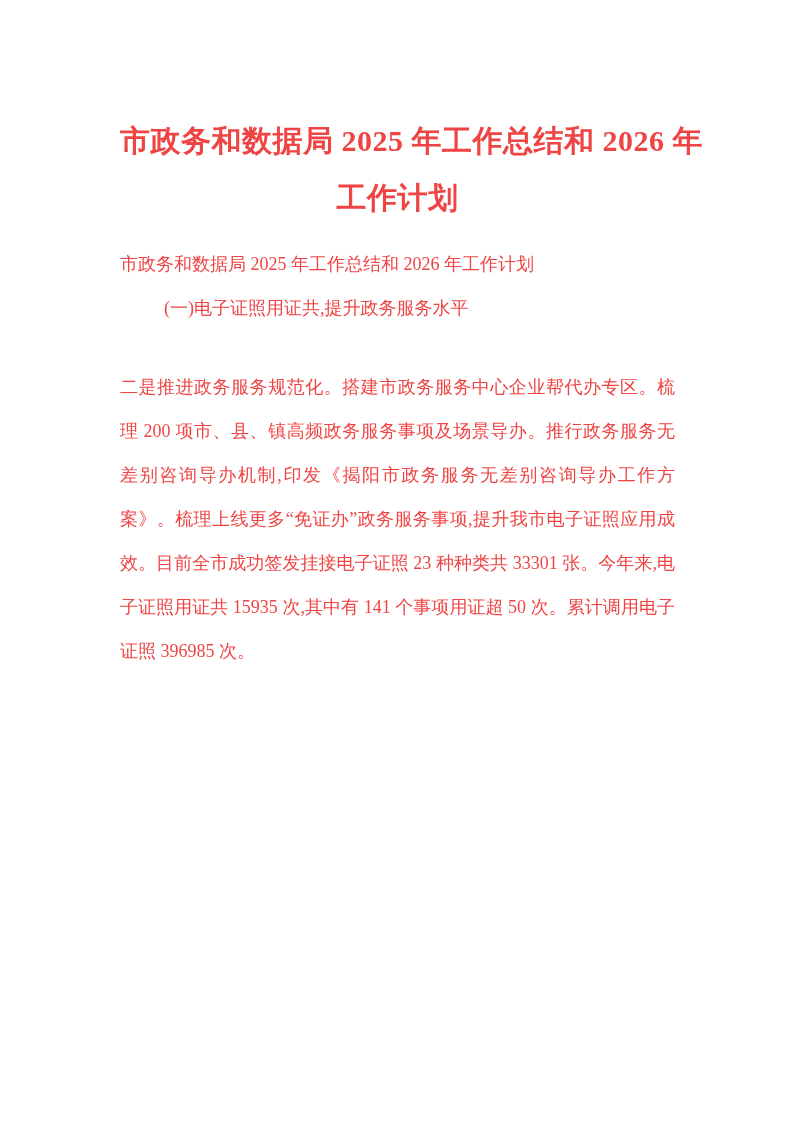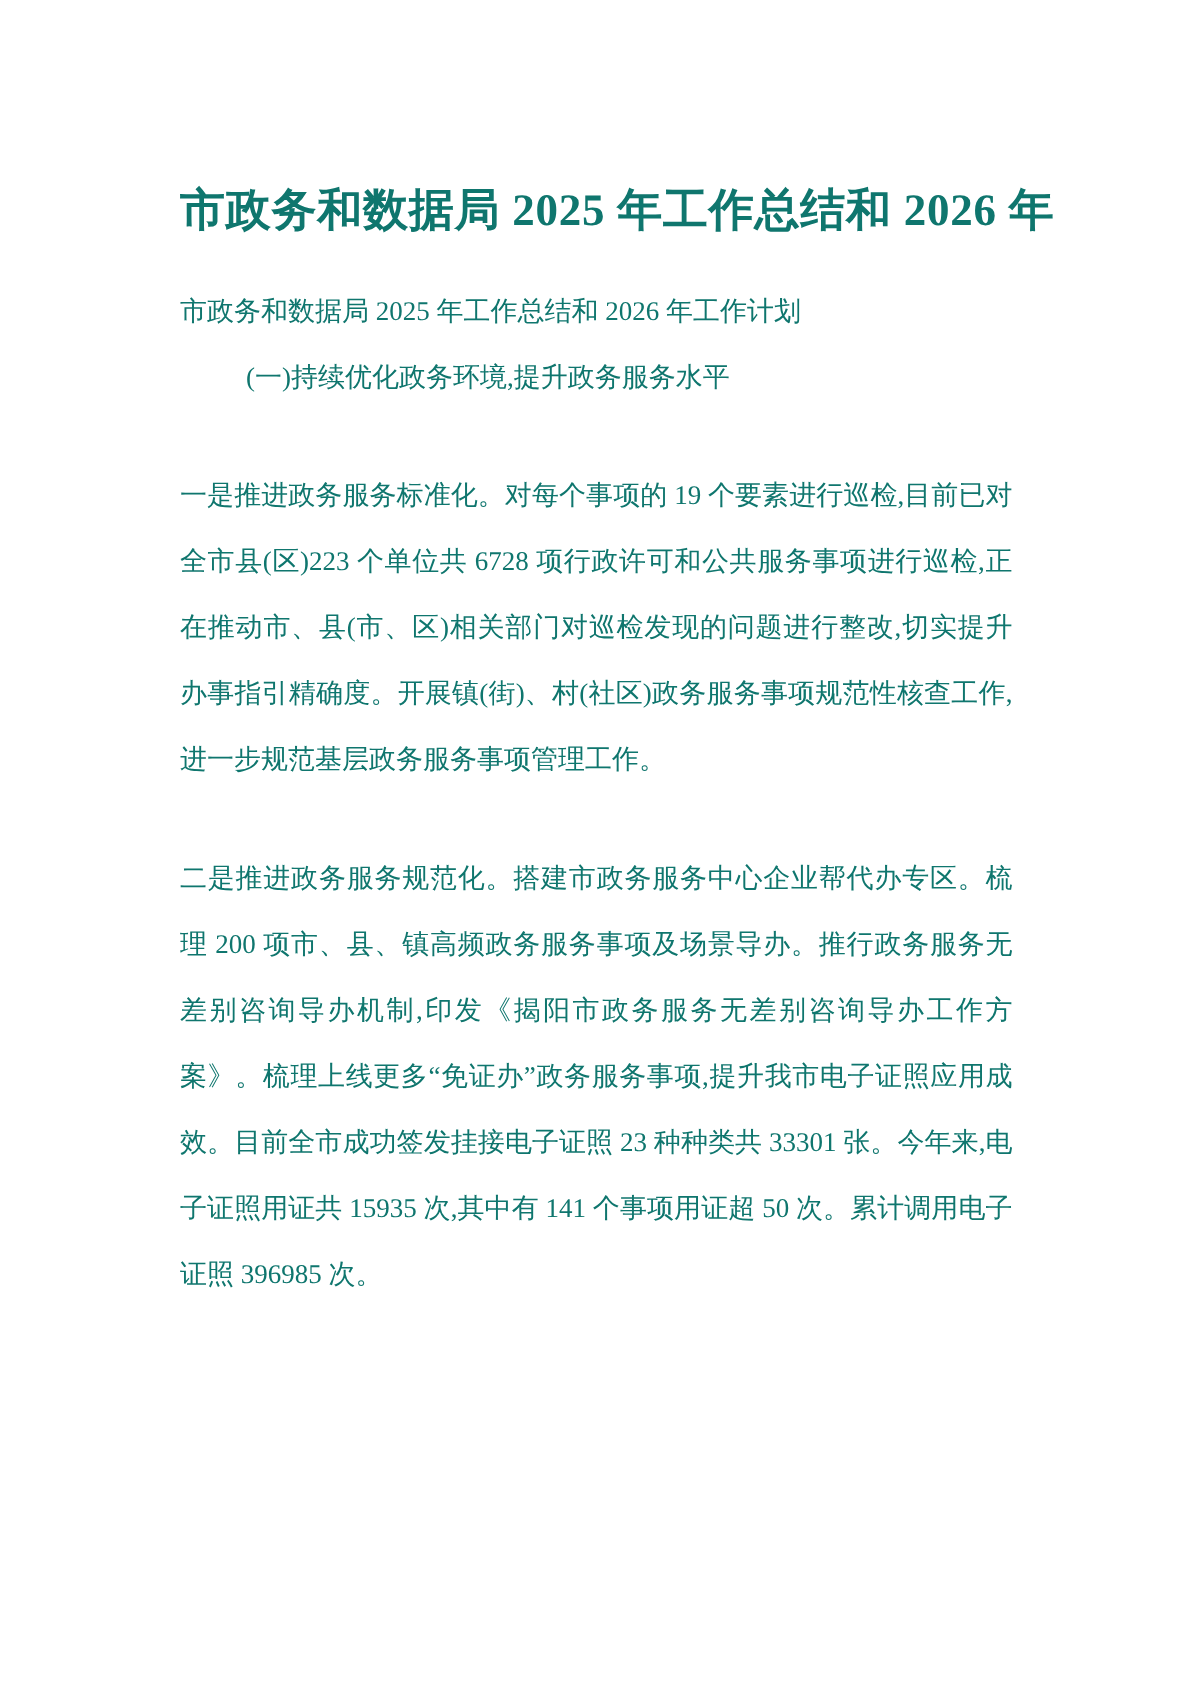--- a/index.html
+++ b/index.html
@@ -8,21 +8,21 @@
     background: #ffffff;
   }
   .page {
     position: relative;
     width: 793px;
     height: 1122px;
     background: #ffffff;
     box-sizing: border-box;
     padding: 112px 118px 0 120px;
     overflow: hidden;
-    color: #0f766e;
+    color: #ef4444;
     font-family: "Liberation Serif", "DejaVu Serif", serif;
   }
   .doc-title {
     font-size: 30px;
     font-weight: bold;
     line-height: 57px;
     text-align: center;
     letter-spacing: 0.5px;
   }
   .doc-title .title-line {
@@ -48,28 +48,28 @@
     word-break: normal;
   }
 </style>
 </head>
 <body>
 
 <div class="page">
 
   <div class="doc-title">
     <div class="title-line">市政务和数据局 2025 年工作总结和 2026 年</div>
+    <div class="title-line">工作计划</div>
   </div>
 
   <div class="doc-body">
 
     <p class="para">市政务和数据局 2025 年工作总结和 2026 年工作计划</p>
 
 
-    <p class="para para-indent">(一)持续优化政务环境,提升政务服务水平</p>
+    <p class="para para-indent">(一)电子证照用证共,提升政务服务水平</p>
 
-    <p class="para para-gap para-justify">一是推进政务服务标准化。对每个事项的 19 个要素进行巡检,目前已对全市县(区)223 个单位共 6728 项行政许可和公共服务事项进行巡检,正在推动市、县(市、区)相关部门对巡检发现的问题进行整改,切实提升办事指引精确度。开展镇(街)、村(社区)政务服务事项规范性核查工作,进一步规范基层政务服务事项管理工作。</p>
 
     <p class="para para-gap para-justify">二是推进政务服务规范化。搭建市政务服务中心企业帮代办专区。梳理 200 项市、县、镇高频政务服务事项及场景导办。推行政务服务无差别咨询导办机制,印发《揭阳市政务服务无差别咨询导办工作方案》。梳理上线更多“免证办”政务服务事项,提升我市电子证照应用成效。目前全市成功签发挂接电子证照 23 种种类共 33301 张。今年来,电子证照用证共 15935 次,其中有 141 个事项用证超 50 次。累计调用电子证照 396985 次。</p>
 
   </div>
 
 </div>
 
 </body></html>

